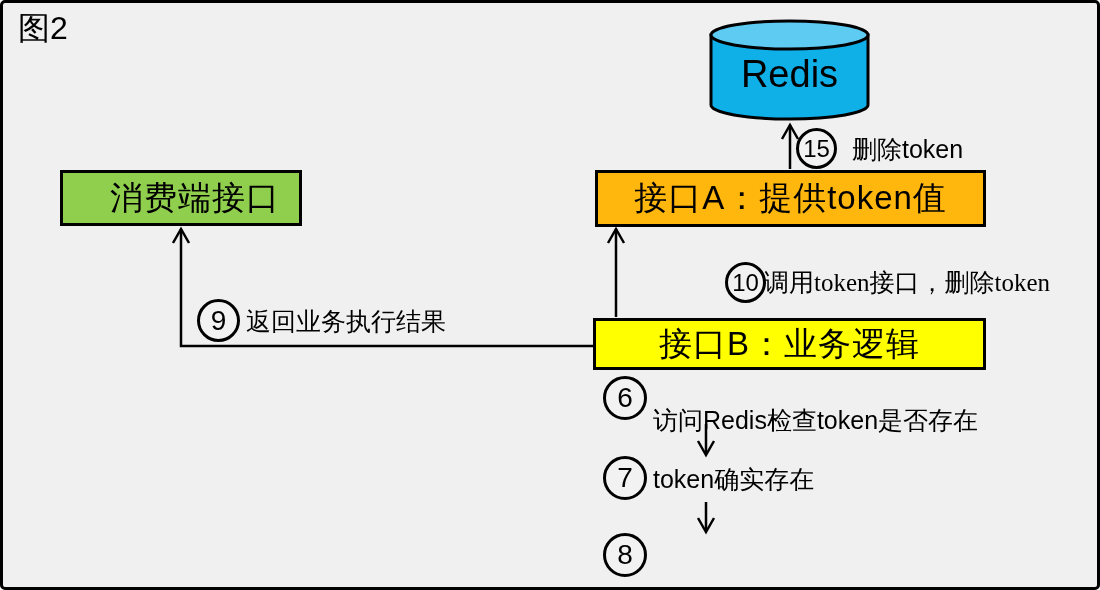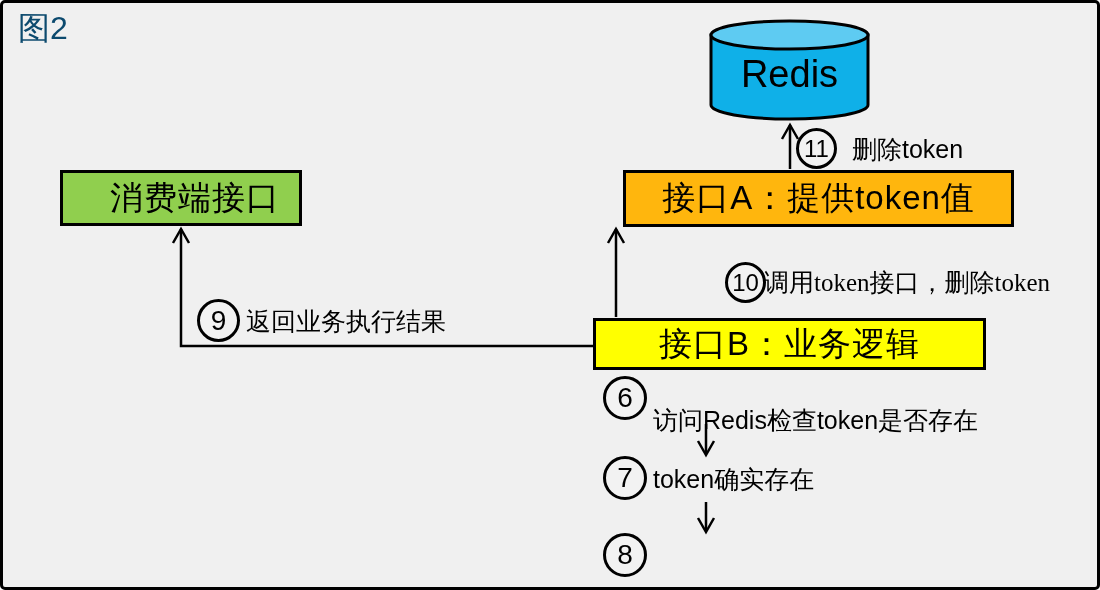--- a/index.html
+++ b/index.html
@@ -9,33 +9,33 @@
     box-sizing:border-box;
     background:#F0F0F0;
     border:3px solid #000;
     border-radius:5px;
     font-family:"Liberation Sans","DejaVu Sans",sans-serif;
     color:#000;
     overflow:hidden;
   }
   .title{
     position:absolute;left:15px;top:6px;
-    font-size:32px;line-height:1.2;color:#0c4a6e;
+    font-size:32px;line-height:1.2;color:#000000;
   }
   .node{
     position:absolute;
     box-sizing:border-box;
     border:3px solid #000;
     display:flex;align-items:center;justify-content:center;
     font-size:33px;
     letter-spacing:1px;
     white-space:nowrap;
   }
   .node-consumer{left:57px;top:167px;width:242px;height:56px;background:#90CF4E;padding-left:28px;}
-  .node-a{left:592px;top:167px;width:391px;height:57px;background:#FFB60D;margin-left:28px;}
+  .node-a{left:592px;top:167px;width:391px;height:57px;background:#FFB60D;}
   .node-b{left:590px;top:315px;width:393px;height:52px;background:#FFFF00;}
   .redis-label{
     position:absolute;left:706px;top:50px;width:161px;
     text-align:center;font-size:38px;
   }
   .svg-layer{
     position:absolute;left:0;top:0;width:1100px;height:590px;
     pointer-events:none;
   }
   .stepnum{
@@ -111,21 +111,21 @@
   </div>
 
   <div class="node node-a">
     <span>接口A：提供token值</span>
   </div>
 
   <div class="node node-b">
     <span>接口B：业务逻辑</span>
   </div>
 
-  <div class="stepnum c11">11</div>
+  <div class="stepnum c11">15</div>
   <div class="stepnum c10">10</div>
   <div class="stepnum c9">9</div>
   <div class="stepnum c6">6</div>
   <div class="stepnum c7">7</div>
   <div class="stepnum c8">8</div>
 
   <div class="steplabel l11">删除token</div>
   <div class="steplabel l10">调用token接口，删除token</div>
   <div class="steplabel l9">返回业务执行结果</div>
   <div class="steplabel l6">访问Redis检查token是否存在</div>

